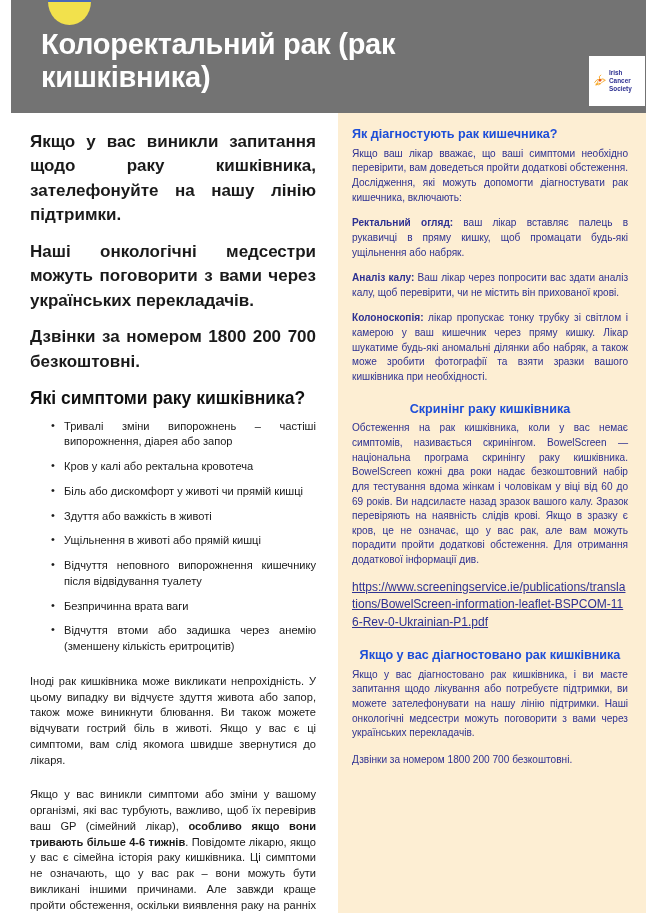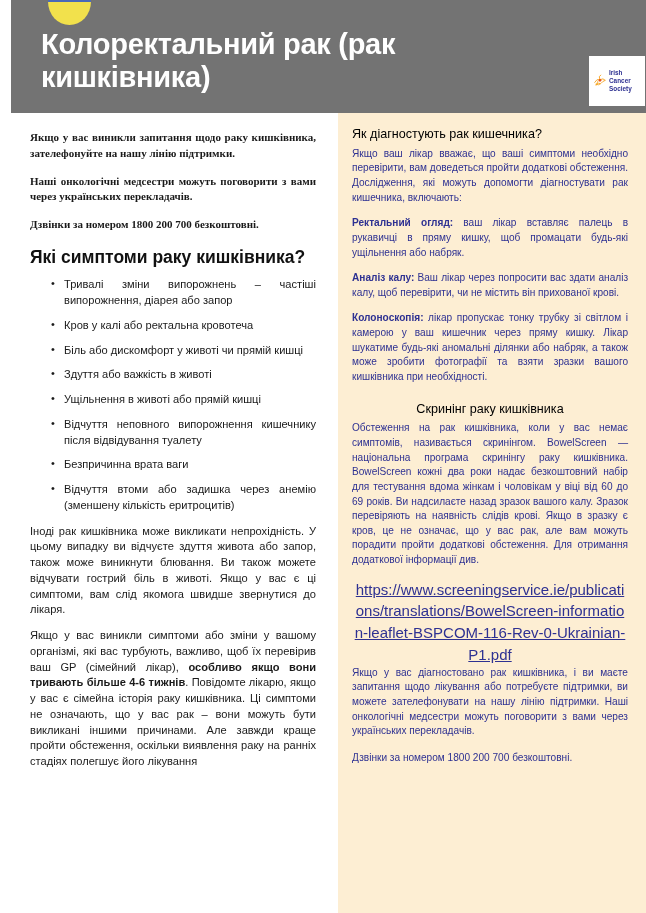--- a/index.html
+++ b/index.html
@@ -57,61 +57,61 @@
   }
   .col-right {
     position:absolute; left:338px; top:113px;
     width:308px; height:800px;
     background:#fdeed3;
     padding:14px 18px 0 14px;
   }
 
   
   .intro-p {
-    font-size:11px; font-weight:bold; line-height:1.44;
-    color:#1a1a1a; text-align:justify; margin-bottom:12px;font-family:Liberation Serif, serif;
+    font-size:17px; font-weight:bold; line-height:1.44;
+    color:#1a1a1a; text-align:justify; margin-bottom:12px;
   }
   .h2-left {
     font-size:17.5px; font-weight:bold; line-height:1.22;
     color:#111111; margin:14px 0 9px 0;
   }
   ul.symptoms { list-style:none; margin:0 0 0 0; }
   ul.symptoms li {
     position:relative;
     font-size:11.1px; line-height:1.42;
     color:#1a1a1a; text-align:justify;
     padding-left:34px; margin-bottom:9px;
   }
   ul.symptoms li::before {
     content:"•";
     position:absolute; left:21px; top:-1px;
     font-size:11px; color:#1a1a1a;
   }
   .body-p {
     font-size:11.1px; line-height:1.42;
-    color:#1a1a1a; text-align:justify; margin-top:10px;
+    color:#1a1a1a; text-align:justify; margin-top:19px;
   }
   .body-p b { font-weight:bold; }
 
   
   .h2-right {
-    font-size:12.6px; font-weight:normal; line-height:1.26;
-    color:#000000; margin:0 0 4px 0;
+    font-size:12.6px; font-weight:bold; line-height:1.26;
+    color:#1d4ed8; margin:0 0 4px 0;
   }
   .h2-right.spaced { margin-top:17px;text-align:center; }
   .r-p {
     font-size:10.1px; line-height:1.45;
     color:#2e3192; text-align:justify; margin-bottom:11px;
   }
   .r-p b { font-weight:bold; }
   .r-link {
     display:block;
-    font-size:15px; line-height:1.45;
+    font-size:12px; line-height:1.45;
     color:#2e3192; text-decoration:underline;
-    word-break:break-all; margin-top:2px;text-align:center;
+    word-break:break-all; margin-top:2px;
   }
   .r-last { margin-top:12px; margin-bottom:0; }
 </style>
 </head>
 <body>
 
 <div class="header">
   <div class="flag">
     <div class="flag-blue"></div>
     <div class="flag-yellow"></div>
@@ -163,15 +163,16 @@
   <p class="r-p">Якщо ваш лікар вважає, що ваші симптоми необхідно перевірити, вам доведеться пройти додаткові обстеження. Дослідження, які можуть допомогти діагностувати рак кишечника, включають:</p>
 
   <p class="r-p"><b>Ректальний огляд:</b><span> ваш лікар вставляє палець в рукавичці в пряму кишку, щоб промацати будь-які ущільнення або набряк.</span></p>
   <p class="r-p"><b>Аналіз калу:</b><span> Ваш лікар через попросити вас здати аналіз калу, щоб перевірити, чи не містить він прихованої крові.</span></p>
   <p class="r-p"><b>Колоноскопія:</b><span> лікар пропускає тонку трубку зі світлом і камерою у ваш кишечник через пряму кишку. Лікар шукатиме будь-які аномальні ділянки або набряк, а також може зробити фотографії та взяти зразки вашого кишківника при необхідності.</span></p>
 
   <h2 class="h2-right spaced">Скринінг раку кишківника</h2>
   <p class="r-p">Обстеження на рак кишківника, коли у вас немає симптомів, називається скринінгом. BowelScreen — національна програма скринінгу раку кишківника. BowelScreen кожні два роки надає безкоштовний набір для тестування вдома жінкам і чоловікам у віці від 60 до 69 років. Ви надсилаєте назад зразок вашого калу. Зразок перевіряють на наявність слідів крові. Якщо в зразку є кров, це не означає, що у вас рак, але вам можуть порадити пройти додаткові обстеження. Для отримання додаткової інформації див.</p>
   <a class="r-link" href="#">https://www.screeningservice.ie/publications/translations/BowelScreen-information-leaflet-BSPCOM-116-Rev-0-Ukrainian-P1.pdf</a>
 
+  <h2 class="h2-right spaced">Якщо у вас діагностовано рак кишківника</h2>
   <p class="r-p">Якщо у вас діагностовано рак кишківника, і ви маєте запитання щодо лікування або потребуєте підтримки, ви можете зателефонувати на нашу лінію підтримки. Наші онкологічні медсестри можуть поговорити з вами через українських перекладачів.</p>
   <p class="r-p r-last">Дзвінки за номером 1800 200 700 безкоштовні.</p>
 </div>
 
 </body></html>

